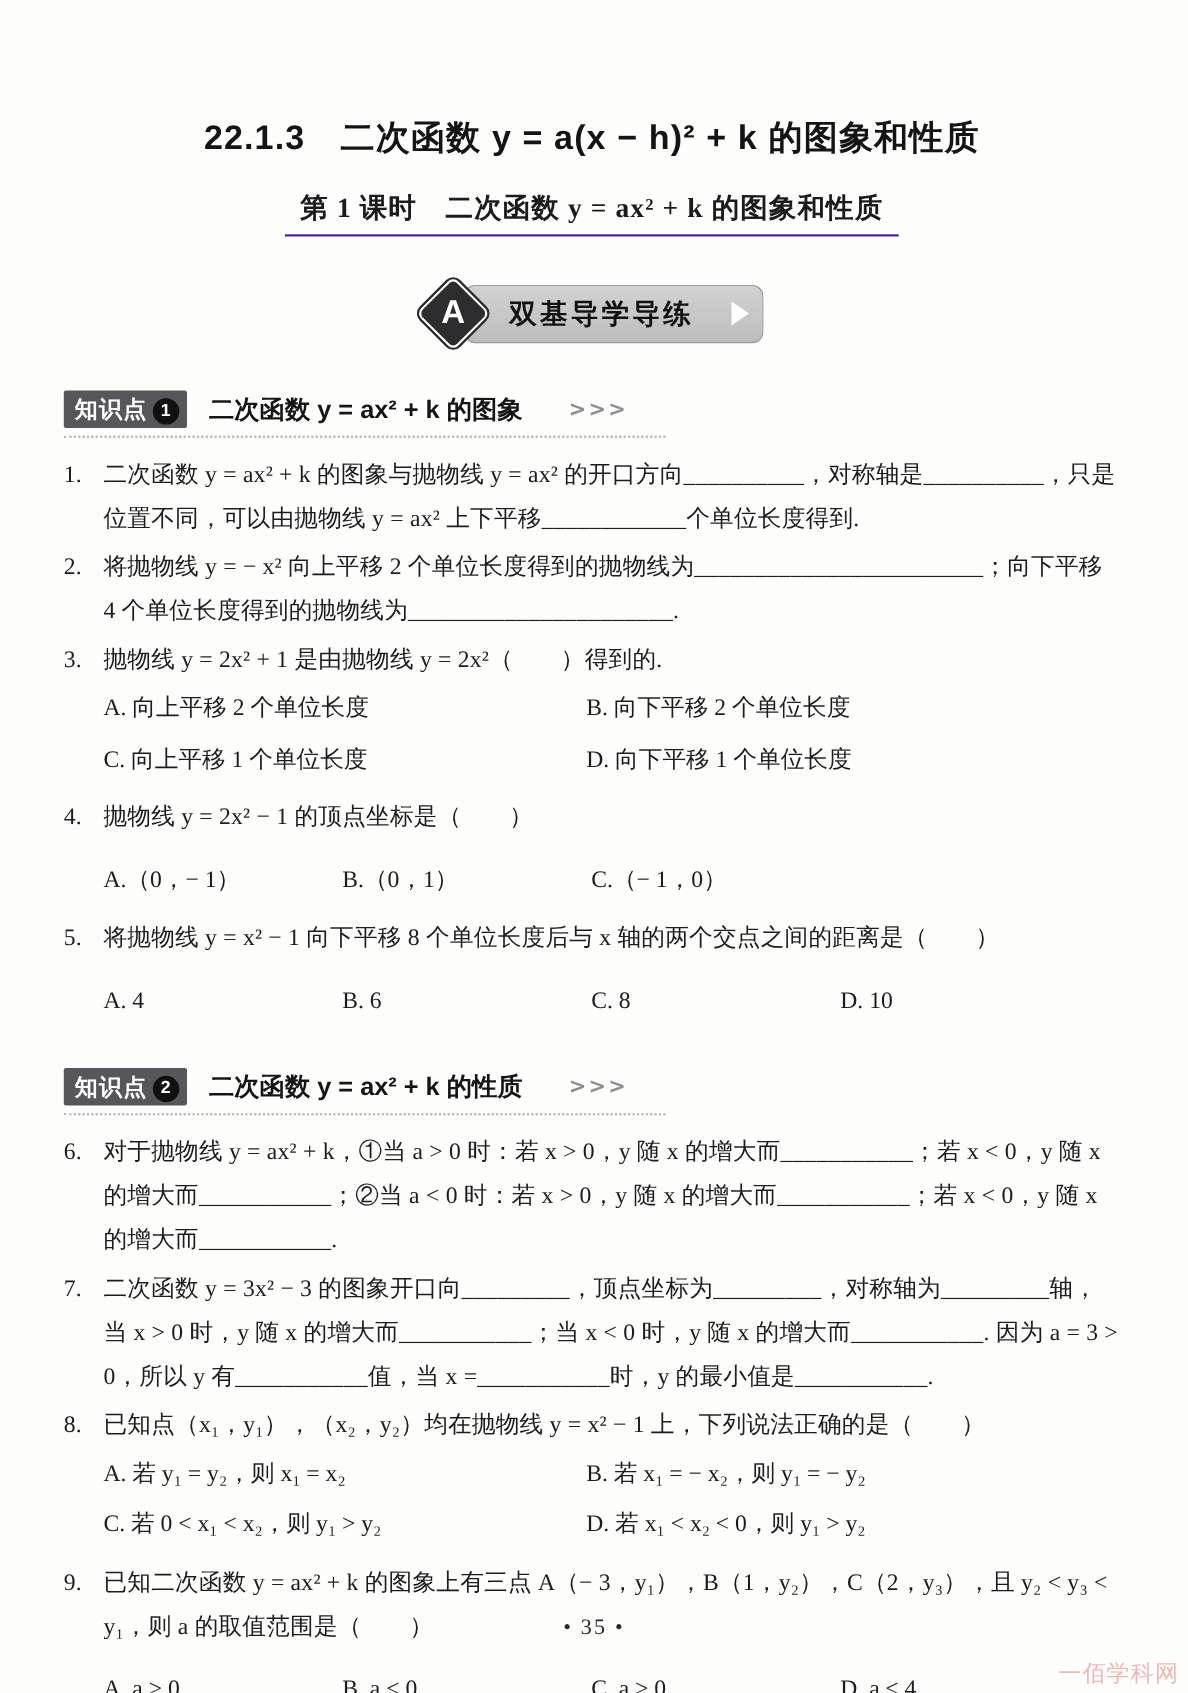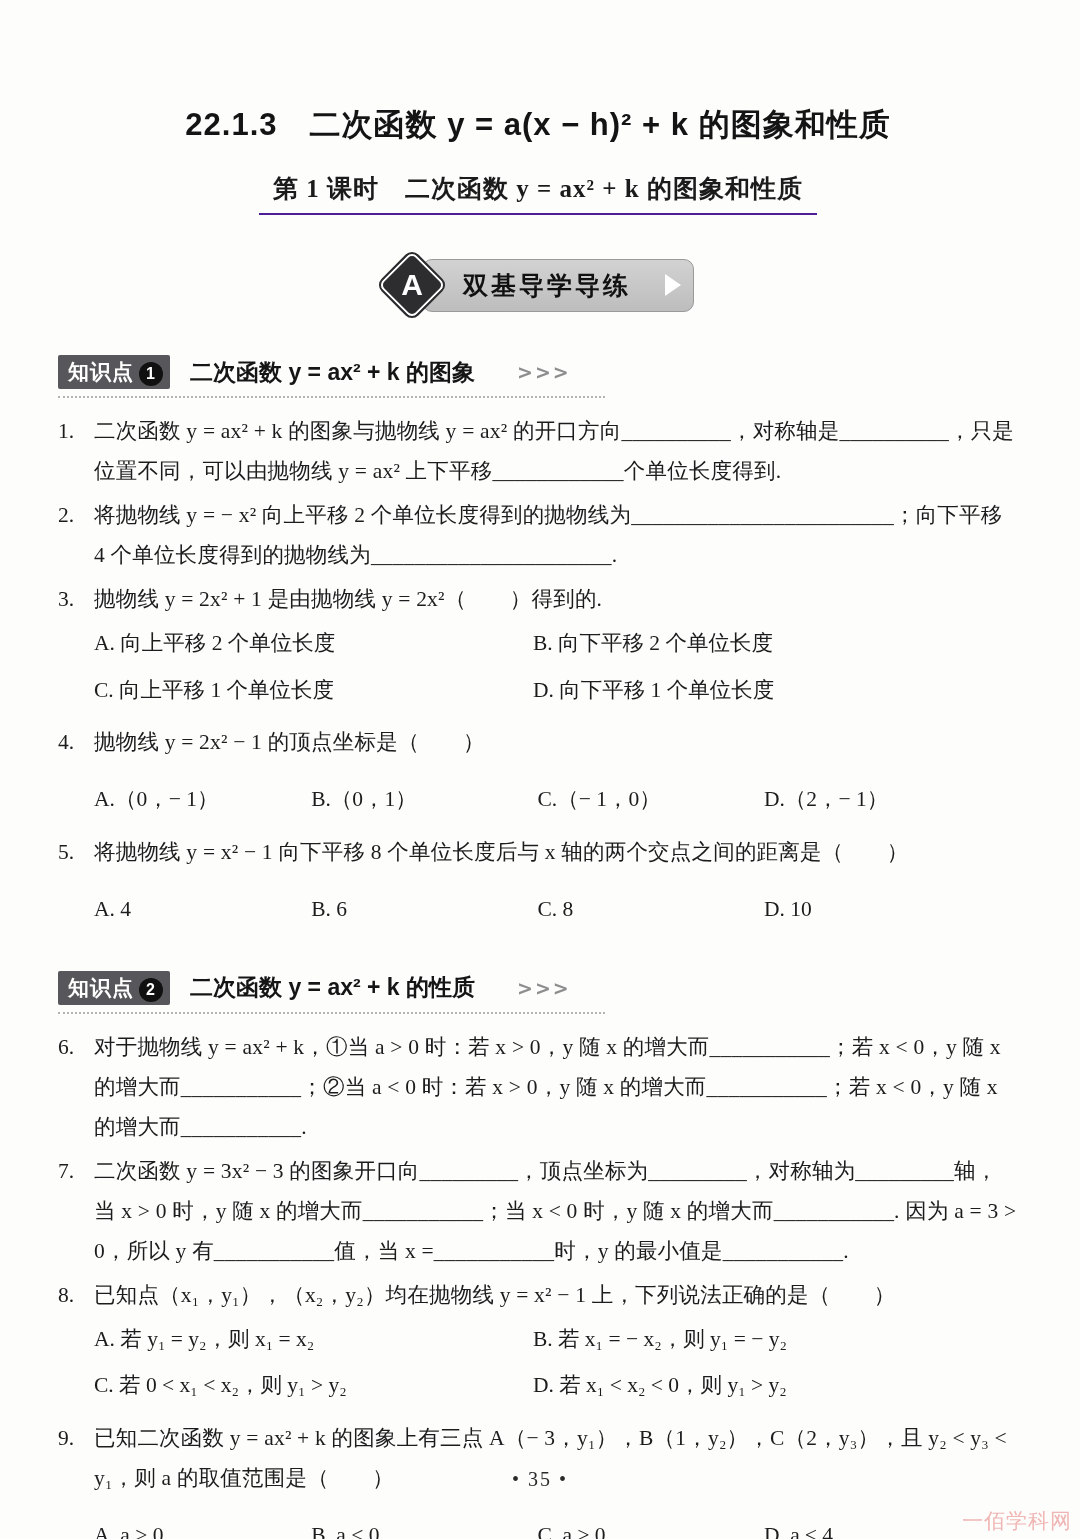--- a/index.html
+++ b/index.html
@@ -199,21 +199,20 @@
     </div>
 
     <div class="question">
       <span class="qnum">4.</span>
       <div class="qbody">
         <div class="qtext">抛物线 y = 2x² − 1 的顶点坐标是（　　）</div>
         <div class="options cols-4">
           <span>A.（0，− 1）</span>
           <span>B.（0，1）</span>
           <span>C.（− 1，0）</span>
-          <span>D.（2，− 1）</span>
         </div>
       </div>
     </div>
 
     <div class="question">
       <span class="qnum">5.</span>
       <div class="qbody">
         <div class="qtext">将抛物线 y = x² − 1 向下平移 8 个单位长度后与 x 轴的两个交点之间的距离是（　　）</div>
         <div class="options cols-4">
           <span>A. 4</span>

